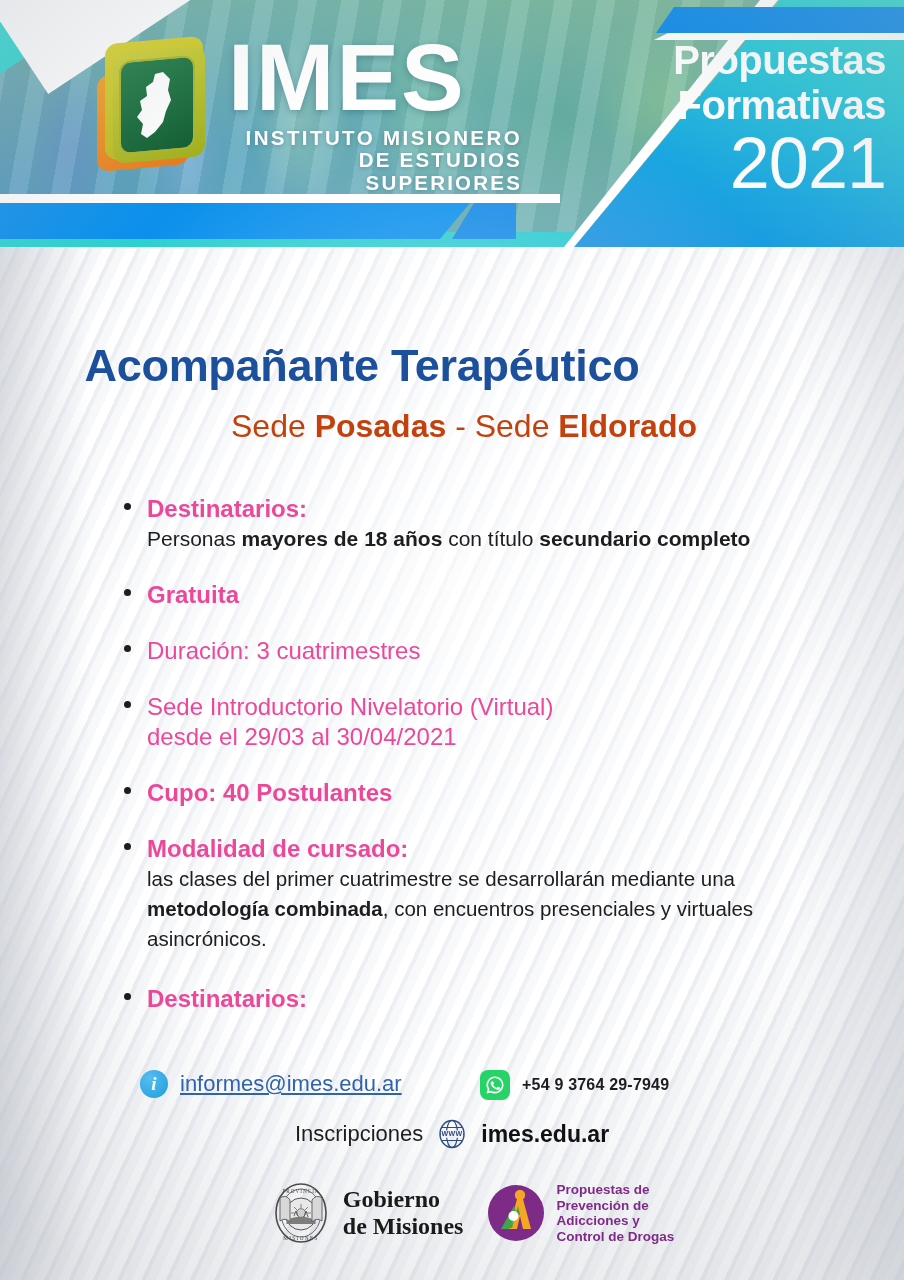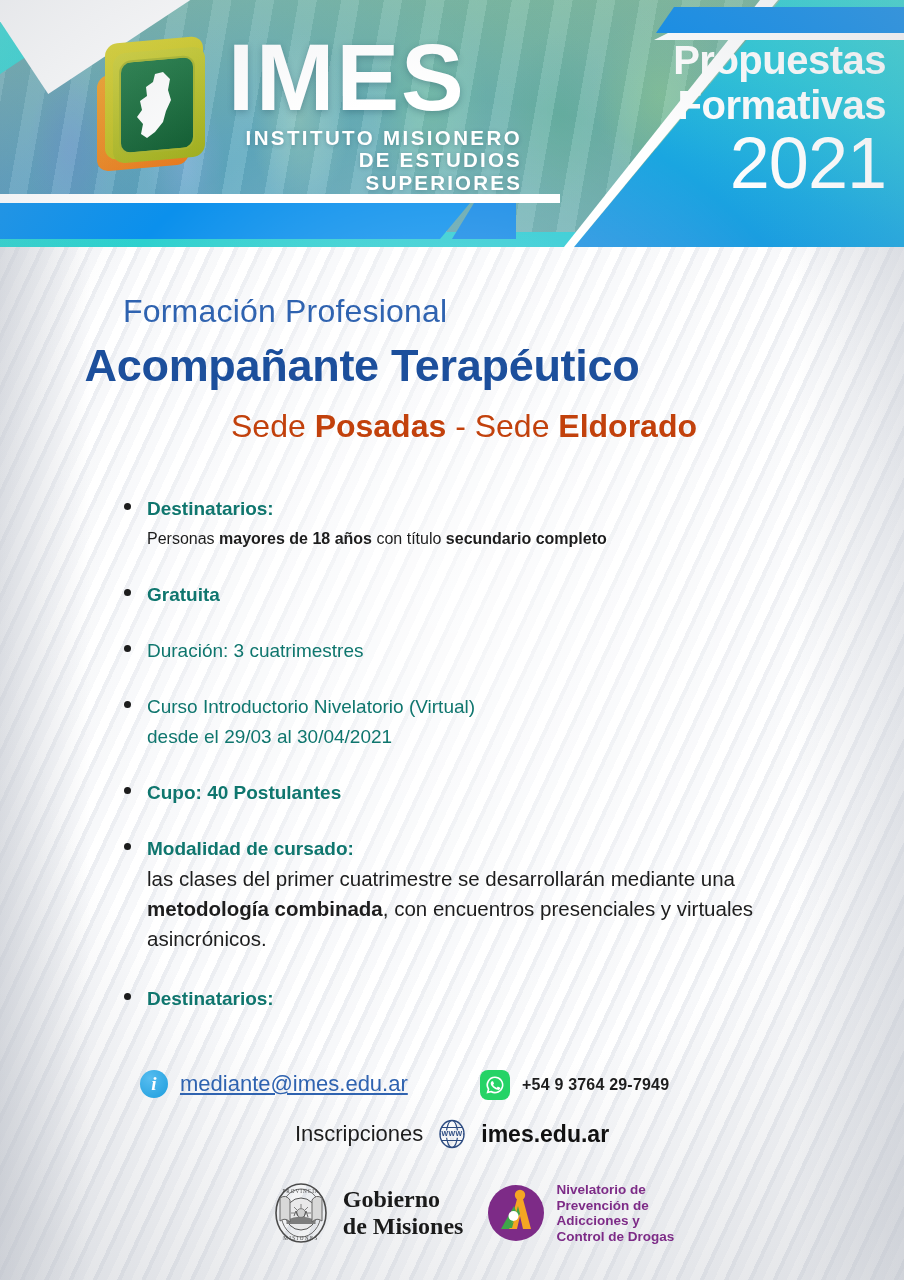--- a/index.html
+++ b/index.html
@@ -182,26 +182,26 @@
   .t-sede b { font-weight:800; }
 
   
   .list { position:absolute; left:124px; top:494px; width:700px; }
   .item { position:relative; margin-bottom:20px; }
   .item .dot {
     position:absolute; left:0; top:9px; width:7px; height:7px;
     border-radius:50%; background:#1d1d1d;
   }
   .line {
-    padding-left:23px; color:#0f766e; font-size:19px; line-height:30px;
+    padding-left:23px; color:#ec4899; font-size:24px; line-height:30px;
   }
   .line.bold { font-weight:800; }
   .line b { font-weight:400; }
   .sub {
-    padding-left:23px; color:#1d1d1d; font-size:16px; line-height:30px;
+    padding-left:23px; color:#1d1d1d; font-size:21px; line-height:30px;
     font-weight:400;
   }
   .sub b { font-weight:800; }
   .sub.tight { font-size:20.5px; line-height:30px; }
   .gap-s { margin-bottom:26px; }
   .gap-m { margin-bottom:30px; }
 
   
   .contact-row1 { position:absolute; left:0; top:1070px; width:904px; }
   .c-email { position:absolute; left:140px; top:0; display:flex; align-items:center; gap:12px; }
@@ -286,21 +286,20 @@
       </svg>
     </div>
 
     <div class="imes-word">IMES</div>
     <div class="imes-sub1">INSTITUTO MISIONERO</div>
     <div class="imes-sub2">DE ESTUDIOS SUPERIORES</div>
   </div>
 
   <div class="bg-vig"></div>
 
-  <div class="t-kicker">Formación Profesional</div>
   <div class="t-main">Acompañante Terapéutico</div>
   <div class="t-sede">
     <span>Sede </span><b>Posadas</b><span> - Sede </span><b>Eldorado</b>
   </div>
 
   <div class="list">
 
     <div class="item gap-s">
       <span class="dot"></span>
       <div class="line bold">Destinatarios:</div>
@@ -312,21 +311,21 @@
       <div class="line bold">Gratuita</div>
     </div>
 
     <div class="item gap-s">
       <span class="dot"></span>
       <div class="line"><span>Duración: </span><b>3 cuatrimestres</b></div>
     </div>
 
     <div class="item gap-s">
       <span class="dot"></span>
-      <div class="line"><b>Curso Introductorio Nivelatorio</b><span> (Virtual)</span></div>
+      <div class="line"><b>Sede Introductorio Nivelatorio</b><span> (Virtual)</span></div>
       <div class="line"><span>desde el  </span><b>29/03 al 30/04/2021</b></div>
     </div>
 
     <div class="item gap-s">
       <span class="dot"></span>
       <div class="line bold">Cupo: 40 Postulantes</div>
     </div>
 
     <div class="item gap-m">
       <span class="dot"></span>
@@ -337,21 +336,21 @@
     <div class="item">
       <span class="dot"></span>
       <div class="line bold">Destinatarios:</div>
     </div>
 
   </div>
 
   <div class="contact-row1">
     <div class="c-email">
       <span class="ico-info">i</span>
-      <span class="email-link">mediante@imes.edu.ar</span>
+      <span class="email-link">informes@imes.edu.ar</span>
     </div>
     <div class="c-wa">
       <span class="ico-wa">
         <svg width="22" height="22" viewBox="0 0 24 24">
           <path fill="#ffffff" d="M12 2.6a9.3 9.3 0 0 0-8 14.05L2.7 21.4l4.9-1.27A9.3 9.3 0 1 0 12 2.6zm0 1.8a7.5 7.5 0 1 1-3.85 13.93l-.3-.18-2.62.68.7-2.55-.2-.32A7.5 7.5 0 0 1 12 4.4zm-3.1 3.4c-.17 0-.45.06-.68.31-.23.26-.9.88-.9 2.14s.92 2.48 1.05 2.65c.13.17 1.78 2.82 4.38 3.84 2.16.85 2.6.68 3.07.64.47-.04 1.5-.61 1.72-1.21.21-.6.21-1.1.15-1.21-.06-.1-.23-.17-.49-.3-.25-.13-1.5-.74-1.73-.82-.23-.09-.4-.13-.57.12-.17.26-.65.82-.8.99-.14.17-.29.19-.54.06-.26-.13-1.08-.4-2.06-1.27-.76-.68-1.28-1.51-1.43-1.77-.15-.26-.02-.4.11-.53.12-.12.26-.3.38-.45.13-.15.17-.26.26-.43.08-.17.04-.32-.02-.45-.07-.13-.57-1.38-.79-1.89-.2-.48-.41-.42-.56-.42h-.5z"></path>
         </svg>
       </span>
       <span class="wa-num">+54 9 3764 29-7949</span>
     </div>
   </div>
@@ -402,21 +401,21 @@
     <div class="f-group">
       <svg class="min-logo" viewBox="0 0 58 58">
         <circle cx="29" cy="29" r="28" fill="#7d2b87"></circle>
         <path d="M22 45 L30 15 L36 15 L44 45 L36 45 L33 32 L30 45 Z" fill="#F5A623"></path>
         <path d="M25 44 L31 22 L33 30 L21 44 Z" fill="#3FA54A"></path>
         <path d="M14 45 L27 22 L30 30 L22 45 Z" fill="#3FA54A"></path>
         <circle cx="33" cy="11" r="5.2" fill="#F5A623"></circle>
         <circle cx="26.5" cy="32" r="5" fill="#ffffff"></circle>
       </svg>
       <div class="min-txt">
-        <div>Nivelatorio de</div>
+        <div>Propuestas de</div>
         <div>Prevención de</div>
         <div>Adicciones y</div>
         <div>Control de Drogas</div>
       </div>
     </div>
 
   </div>
 
 </div>
 

